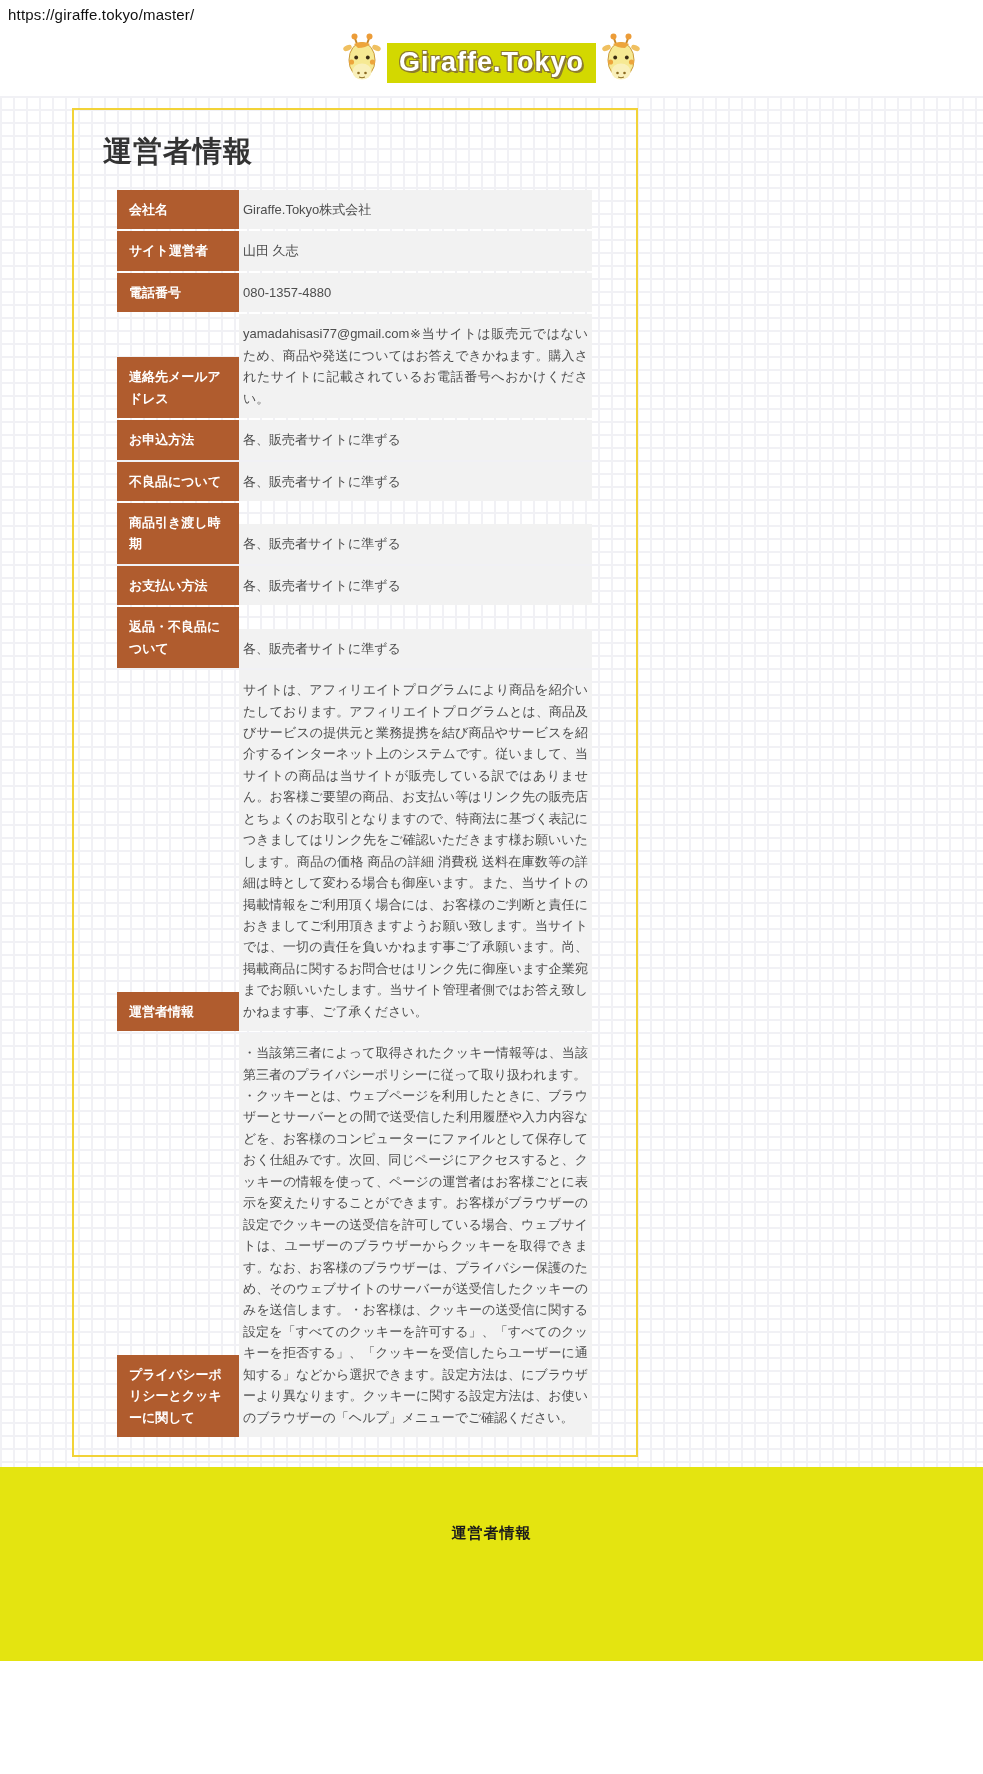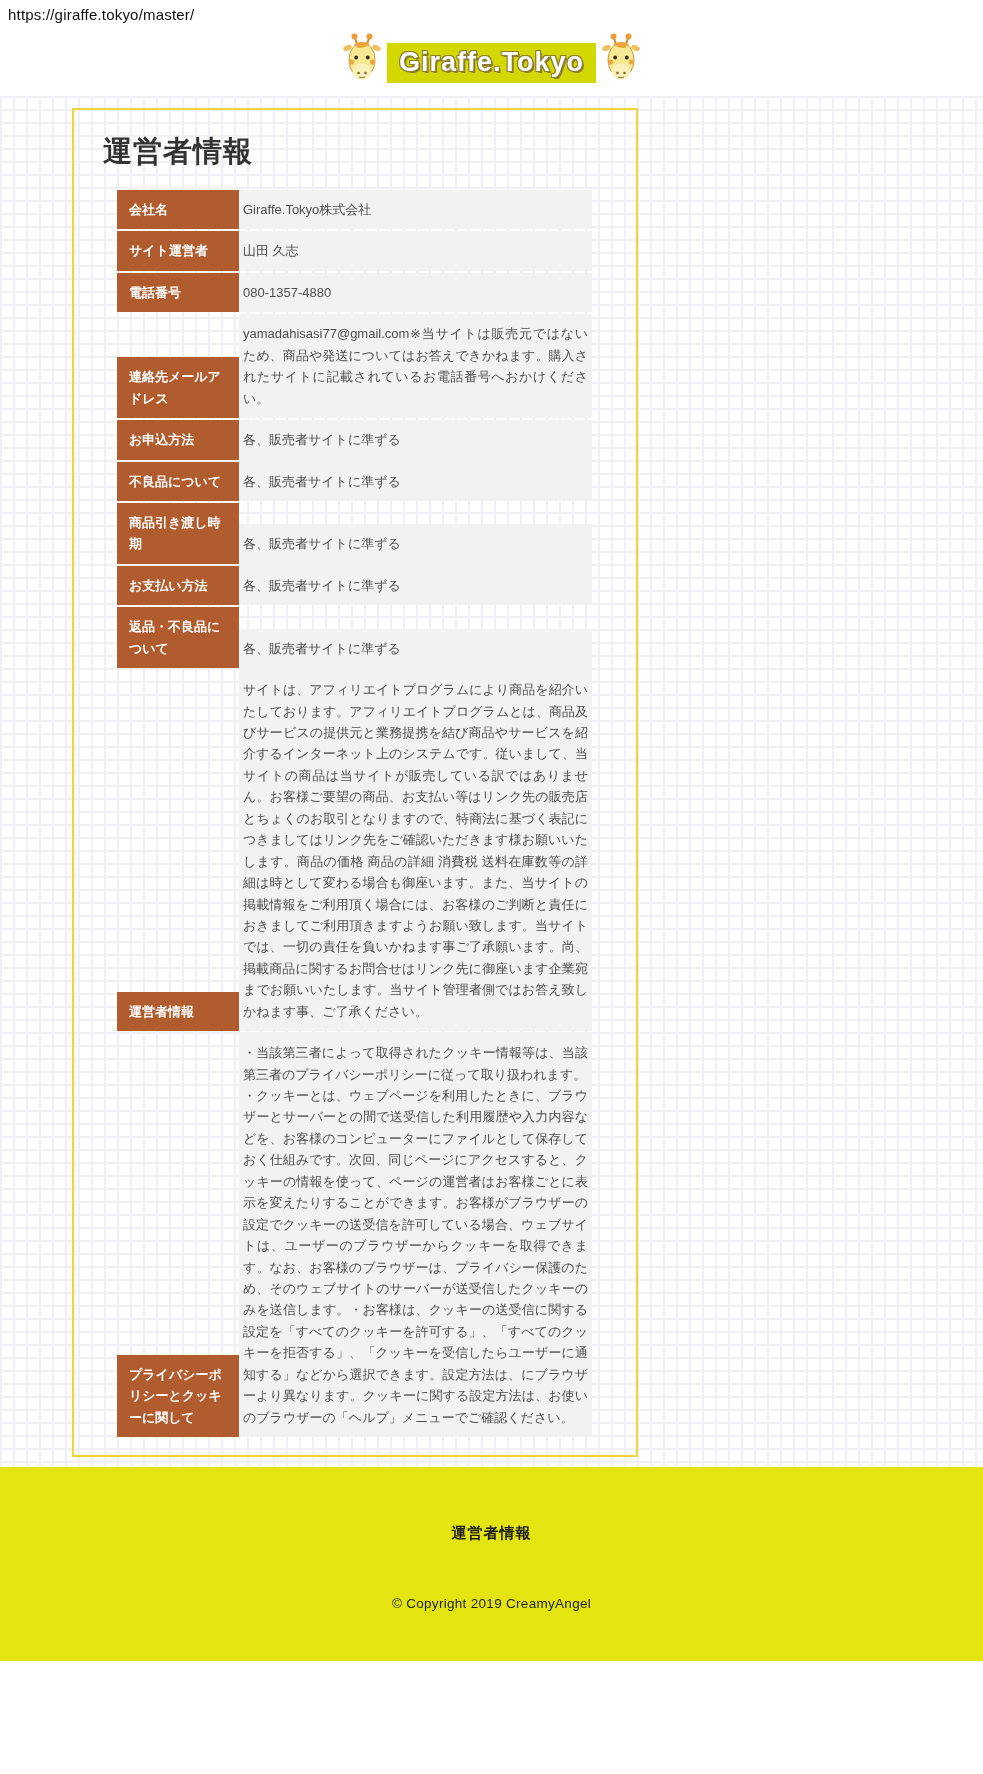--- a/index.html
+++ b/index.html
@@ -232,14 +232,13 @@
 ・クッキーとは、ウェブページを利用したときに、ブラウザーとサーバーとの間で送受信した利用履歴や入力内容などを、お客様のコンピューターにファイルとして保存しておく仕組みです。次回、同じページにアクセスすると、クッキーの情報を使って、ページの運営者はお客様ごとに表示を変えたりすることができます。お客様がブラウザーの設定でクッキーの送受信を許可している場合、ウェブサイトは、ユーザーのブラウザーからクッキーを取得できます。なお、お客様のブラウザーは、プライバシー保護のため、そのウェブサイトのサーバーが送受信したクッキーのみを送信します。・お客様は、クッキーの送受信に関する設定を「すべてのクッキーを許可する」、「すべてのクッキーを拒否する」、「クッキーを受信したらユーザーに通知する」などから選択できます。設定方法は、にブラウザーより異なります。クッキーに関する設定方法は、お使いのブラウザーの「ヘルプ」メニューでご確認ください。</div>
       </div>
     </div>
   </div>
 </div>
 
 <div class="footer">
   <div class="footer-nav">
     <a class="footer-link">運営者情報</a>
   </div>
-  <div class="copyright">© Copyright 2019 CreamyAngel</div>
 </div>
 
 </body></html>

